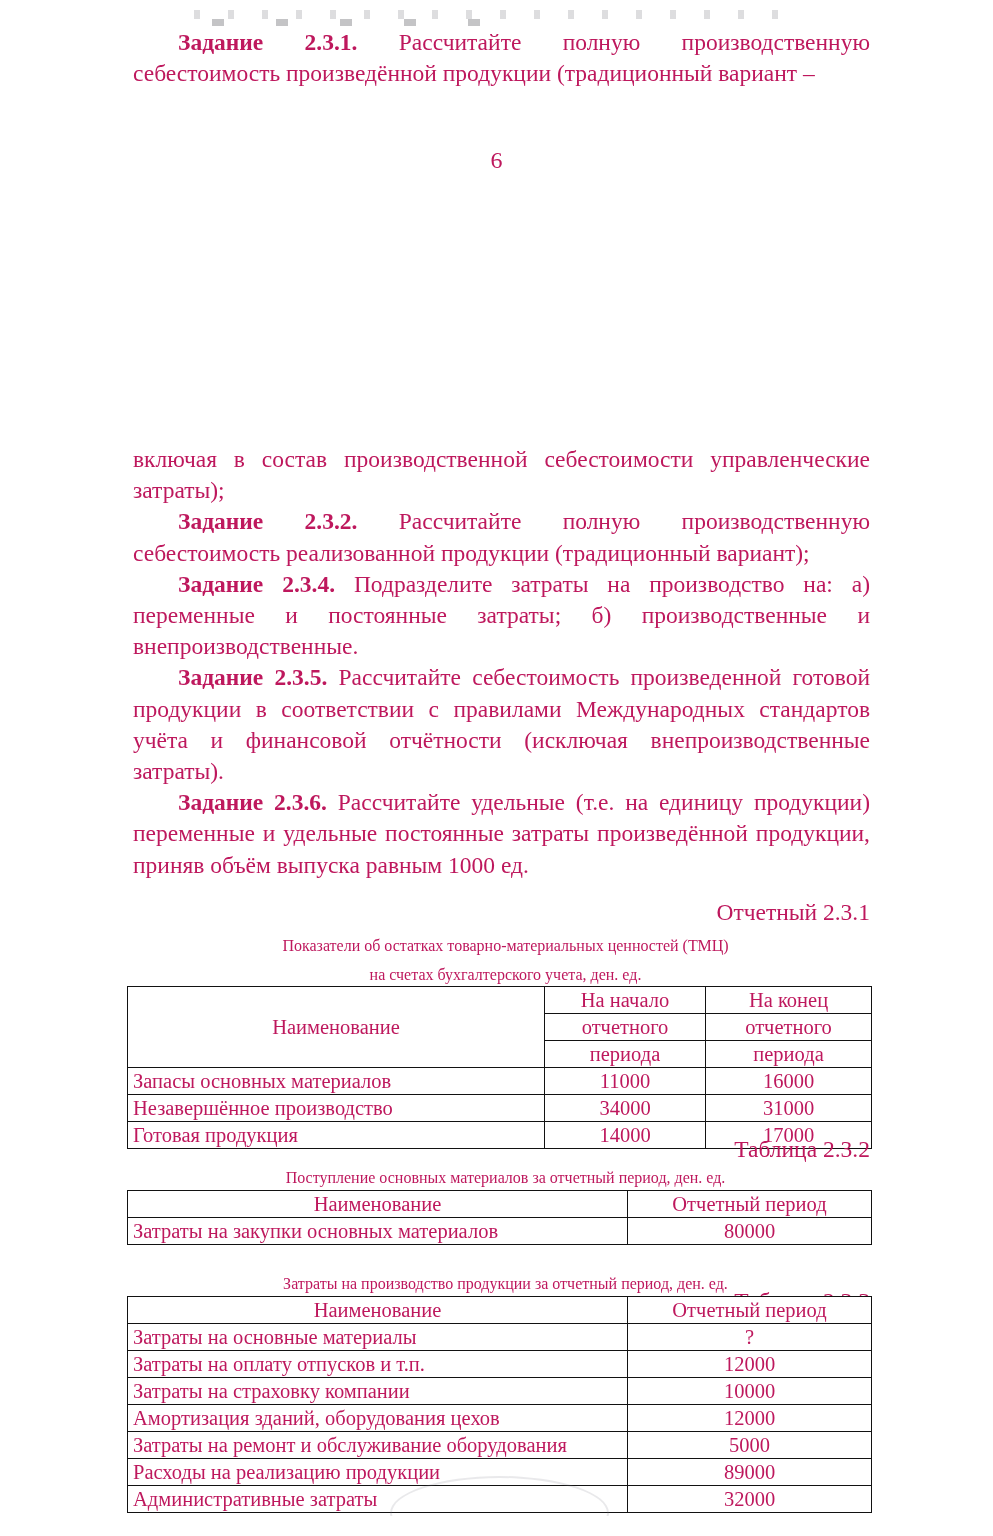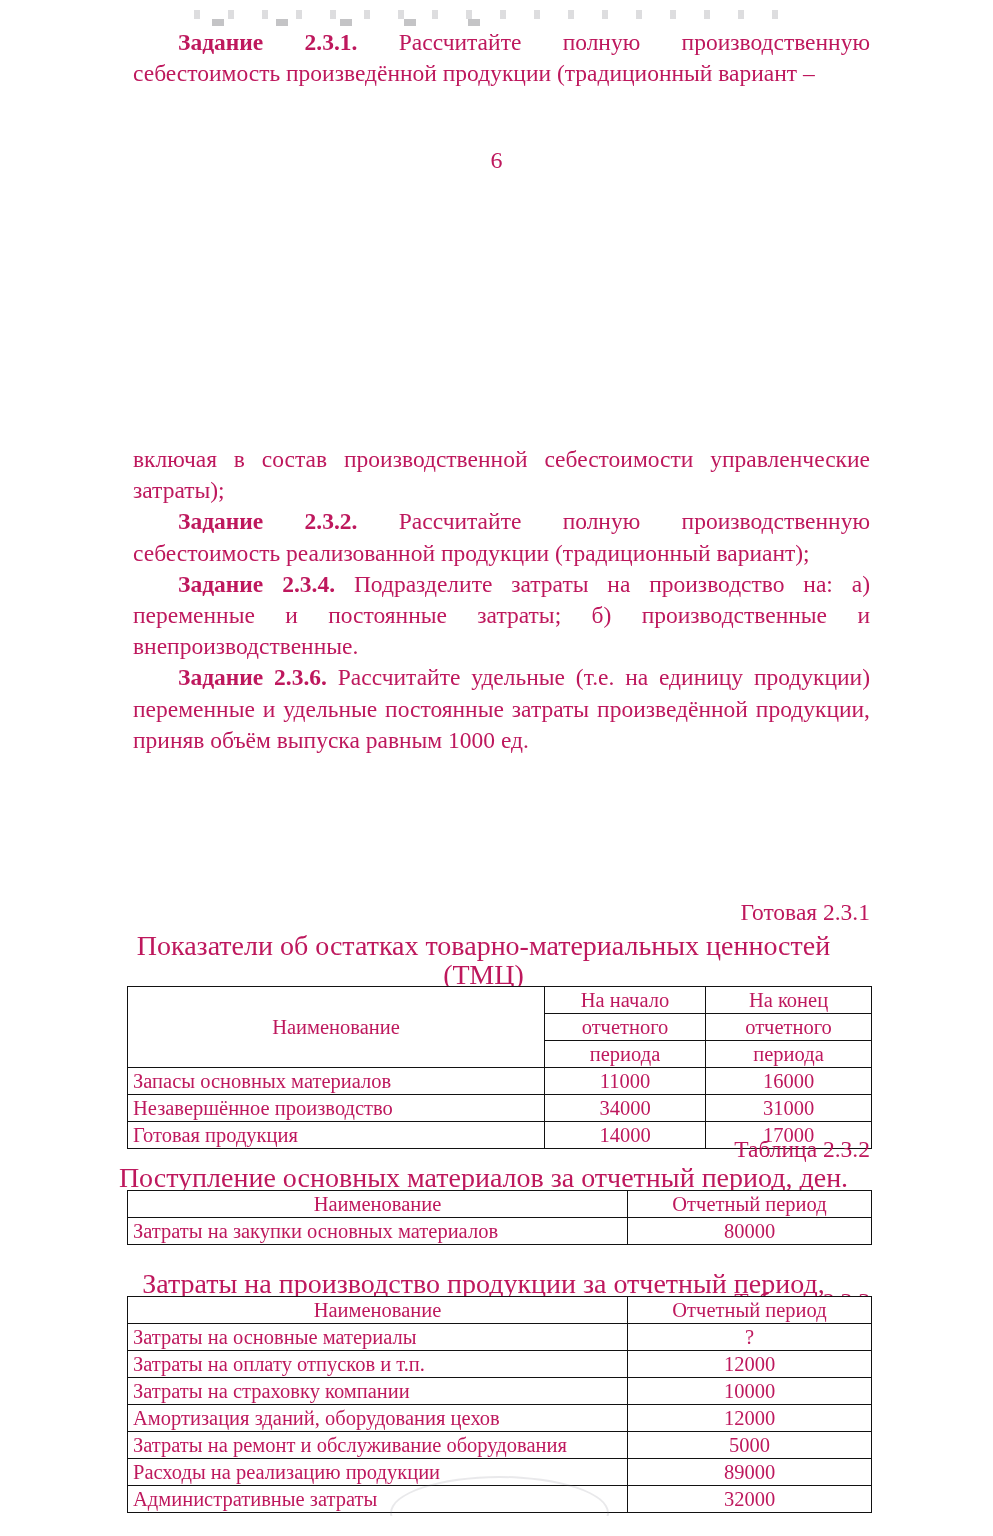--- a/index.html
+++ b/index.html
@@ -90,24 +90,24 @@
   .tbl-num {
     position: absolute;
     left: 133px;
     width: 737px;
     text-align: right;
     font-size: 23.5px;
     line-height: 29px;
   }
   .tbl-cap {
     position: absolute;
-    left: 115px;
+    left: 137px;
     width: 737px;
     text-align: center;
-    font-size: 28px;
+    font-size: 16px;
     line-height: 29px;
   }
 
   
   table.doc {
     position: absolute;
     left: 127px;
     width: 744px;
     border-collapse: collapse;
     font-size: 20.5px;
@@ -168,24 +168,25 @@
   <div class="textblock" id="para-top">
     <p><b>Задание 2.3.1.</b><span> Рассчитайте полную производственную себестоимость произведённой продукции (традиционный вариант –</span></p>
   </div>
 
   <div class="folio">6</div>
 
   <div class="textblock" id="para-main">
     <p class="noindent"><span>включая в состав производственной себестоимости управленческие затраты);</span></p>
     <p><b>Задание 2.3.2.</b><span> Рассчитайте полную производственную себестоимость реализованной продукции (традиционный вариант);</span></p>
     <p><b>Задание 2.3.4.</b><span> Подразделите затраты на производство на: а) переменные и постоянные затраты; б) производственные и внепроизводственные.</span></p>
+    <p><b>Задание 2.3.5.</b><span> Рассчитайте себестоимость произведенной готовой продукции в соответствии с правилами Международных стандартов учёта и финансовой отчётности (исключая внепроизводственные затраты).</span></p>
     <p><b>Задание 2.3.6.</b><span> Рассчитайте удельные (т.е. на единицу продукции) переменные и удельные постоянные затраты произведённой продукции, приняв объём выпуска равным 1000 ед.</span></p>
   </div>
 
-  <div class="tbl-num" id="num-231">Готовая 2.3.1</div>
+  <div class="tbl-num" id="num-231">Отчетный 2.3.1</div>
   <div class="tbl-cap" id="cap-231">
     <div>Показатели об остатках товарно-материальных ценностей (ТМЦ)</div>
     <div>на счетах бухгалтерского учета, ден. ед.</div>
   </div>
 
   <table class="doc" id="table-231">
     <colgroup>
       <col style="width:417px">
       <col style="width:161px">
       <col style="width:166px">

